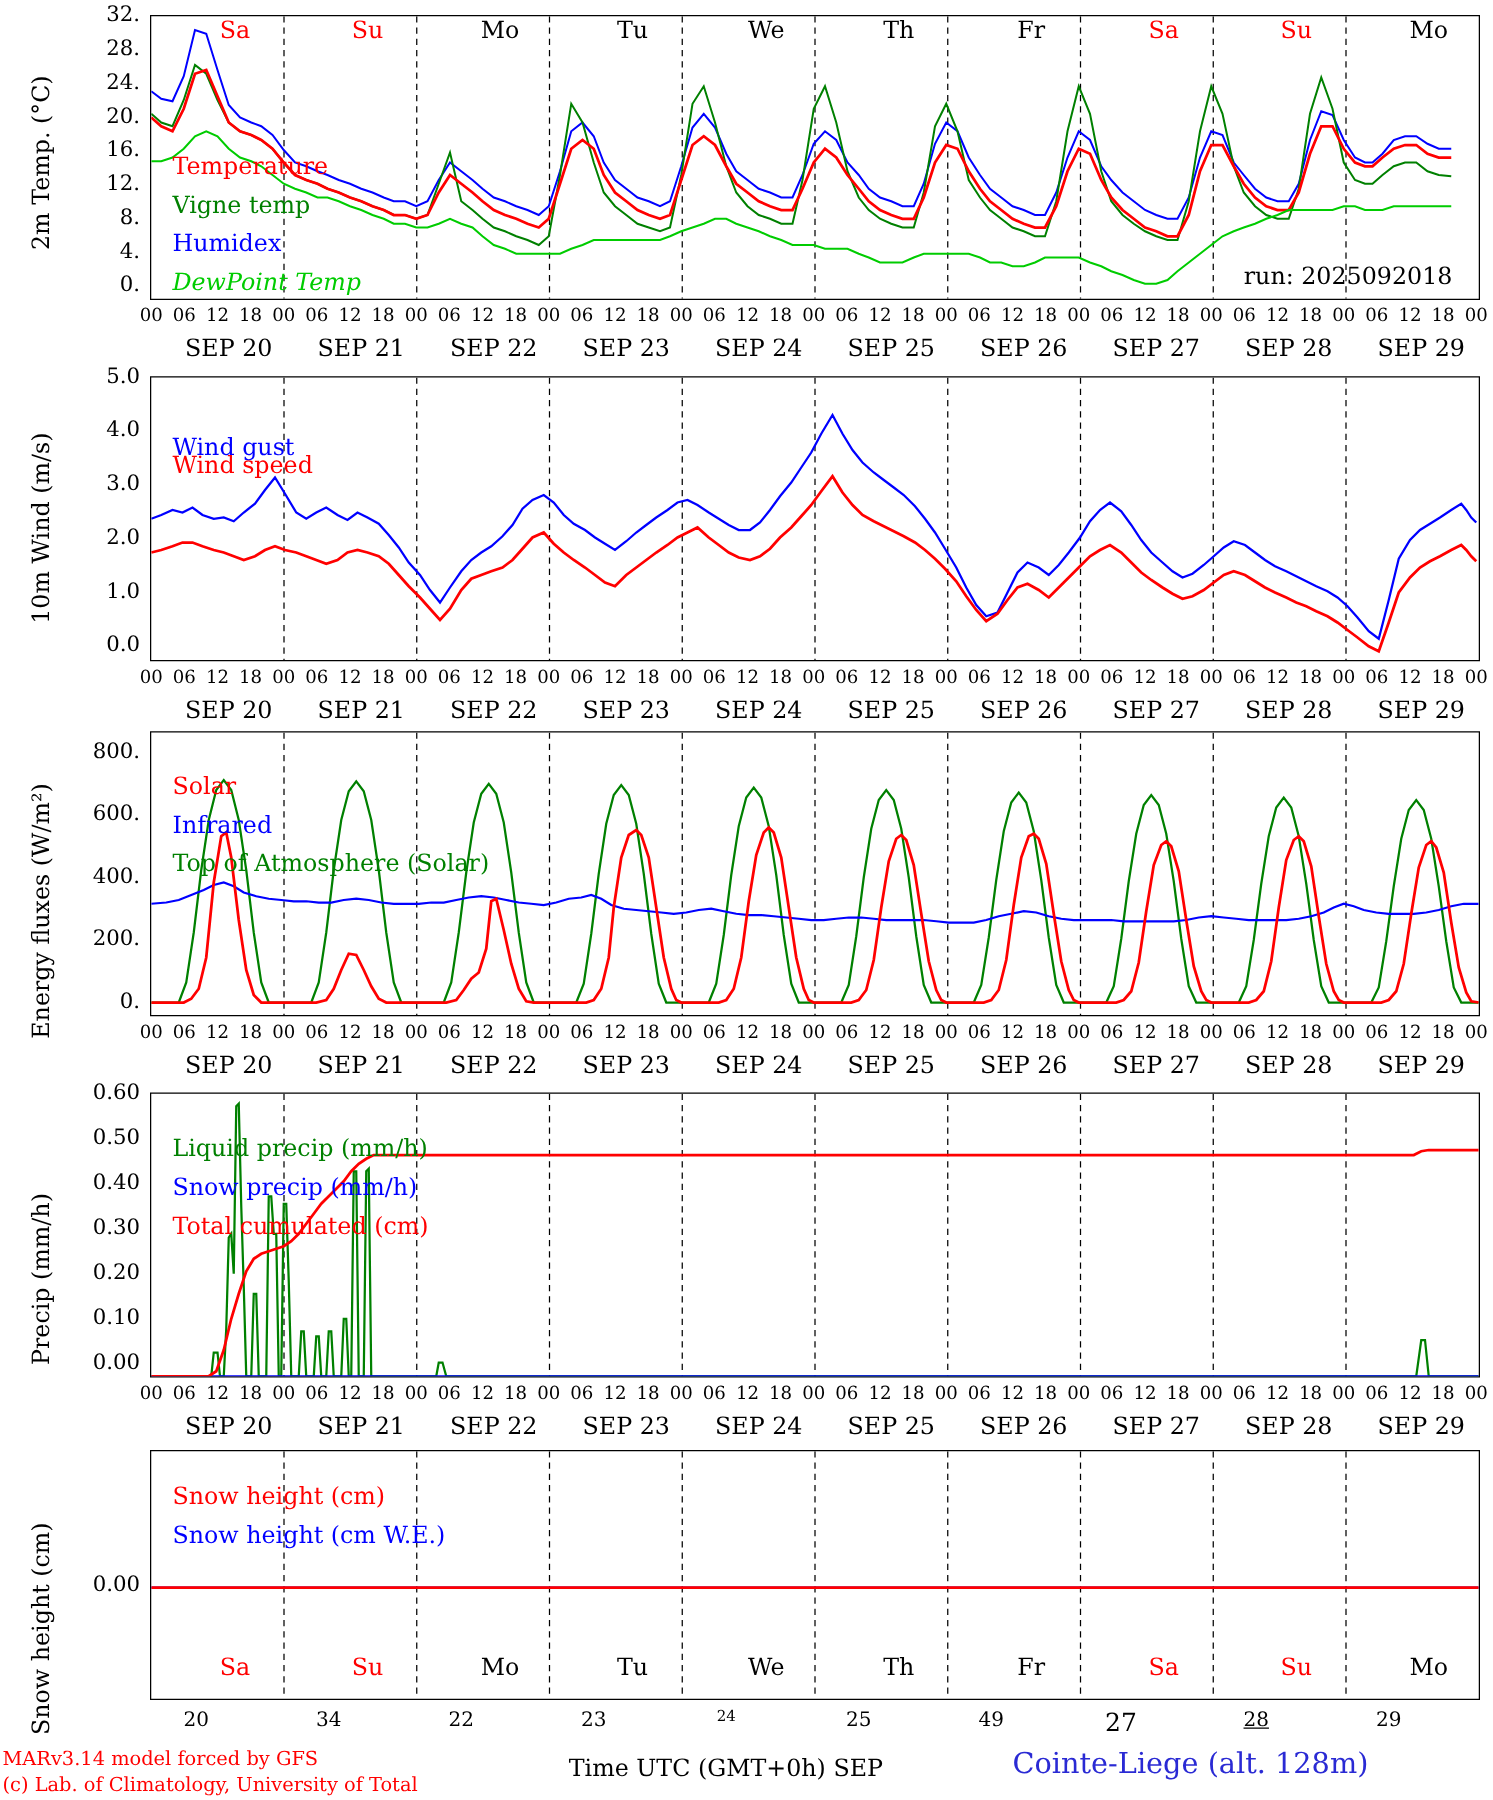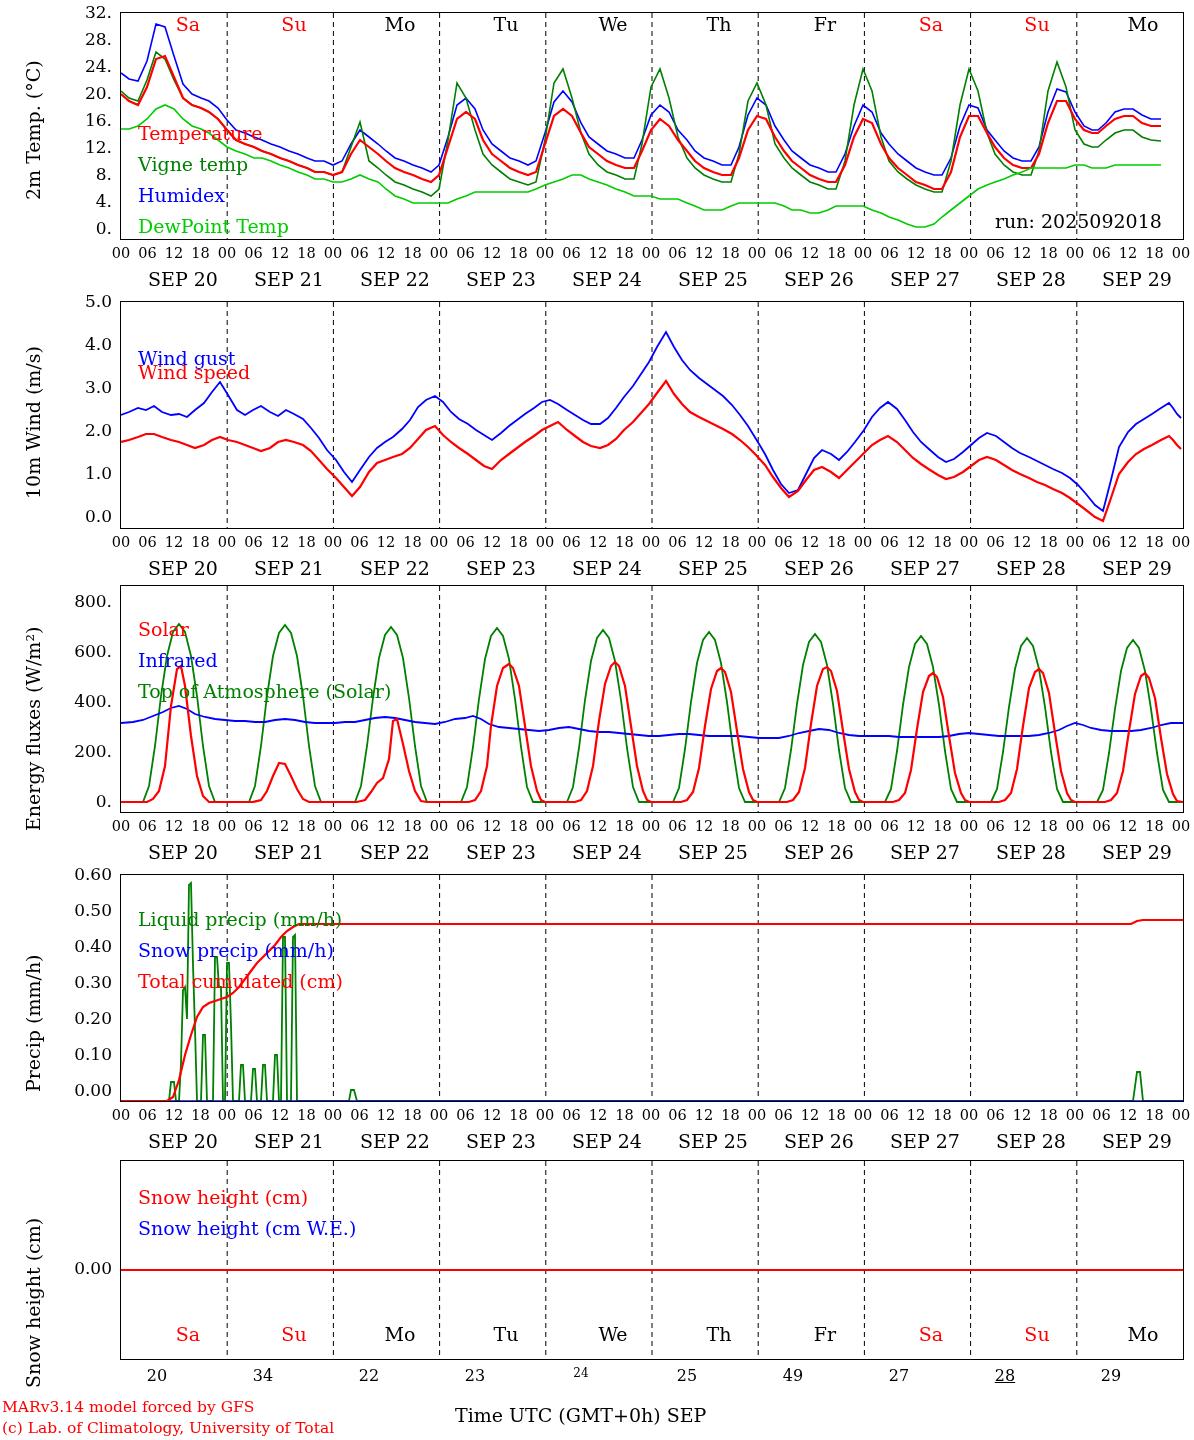--- a/index.html
+++ b/index.html
@@ -11,21 +11,21 @@
   .ytick{position:absolute;right:0;font-size:17px;text-align:right;white-space:nowrap;transform:translateY(-50%);}
   .legend{position:absolute;font-size:19px;white-space:nowrap;}
   .dayhdr{position:absolute;font-size:19px;text-align:center;white-space:nowrap;}
   .hourrow{position:absolute;font-size:14.5px;white-space:nowrap;letter-spacing:0;}
   .daterow{position:absolute;font-size:19px;white-space:nowrap;}
   .runlabel{position:absolute;font-size:19px;color:#000;}
   .footL{position:absolute;font-size:15.5px;color:#ff0000;white-space:nowrap;}
   .footC{position:absolute;font-size:19px;color:#000;white-space:nowrap;}
   .footR{position:absolute;font-size:23px;color:#2a2ad4;white-space:nowrap;}
   svg{display:block;}
-  .red{color:#ff0000;} .blue{color:#0000ff;} .green{color:#008000;} .lgreen{color:#00cc00;}
+  .red{color:#ff0000;} .blue{color:#0000ff;} .green{color:#008000;} .lgreen{color:#00cc00;font-style:italic;}
   .hr{position:absolute;font-size:14.5px;}
 </style>
 </head>
 <body>
 
 <div class="page">
 
   <div class="panel" style="top:0;height:285px;">
     <div class="ylabel" style="left:22px;top:200px;">2m Temp. (°C)</div>
 
@@ -451,23 +451,24 @@
     <div class="dayhdr" style="left:1107px;top:175px;width:72px;">Mo</div>
 
     <div class="daynumrow" id="daynum-row" style="position:absolute;left:120px;top:218px;width:1064px;">
         <span style="position: absolute; left: 22px; top: 0px; width: 30px; text-align: center; font-size: 16px;">20</span>
         <span style="position: absolute; left: 128px; top: 0px; width: 30px; text-align: center; font-size: 16px;">34</span>
         <span style="position: absolute; left: 234px; top: 0px; width: 30px; text-align: center; font-size: 16px;">22</span>
         <span style="position: absolute; left: 340px; top: 0px; width: 30px; text-align: center; font-size: 16px;">23</span>
         <span style="position: absolute; left: 446px; top: 0px; width: 30px; text-align: center; font-size: 12px;">24</span>
         <span style="position: absolute; left: 552px; top: 0px; width: 30px; text-align: center; font-size: 16px;">25</span>
         <span style="position: absolute; left: 658px; top: 0px; width: 30px; text-align: center; font-size: 16px;">49</span>
-        <span style="position: absolute; left: 764px; top: 0px; width: 30px; text-align: center; font-size: 16px;">27</span>
+        <span style="position: absolute; left: 764px; top: 0px; width: 30px; text-align: left; font-size: 20px;">27</span>
         <span style="position: absolute; left: 870px; top: 0px; width: 30px; text-align: center; font-size: 16px; text-decoration: underline;">28</span>
         <span style="position: absolute; left: 976px; top: 0px; width: 30px; text-align: center; font-size: 16px;">29</span>
       </div>
   </div>
 
   <div class="footL" style="left:2px;top:1398px;">MARv3.14 model forced by GFS</div>
   <div class="footL" style="left:2px;top:1419px;">(c) Lab. of Climatology, University of Total</div>
   <div class="footC" style="left:455px;top:1404px;">Time UTC (GMT+0h) SEP</div>
+  <div class="footR" style="left:810px;top:1398px;">Cointe-Liege (alt. 128m)</div>
 
 </div>
 
 </body></html>

